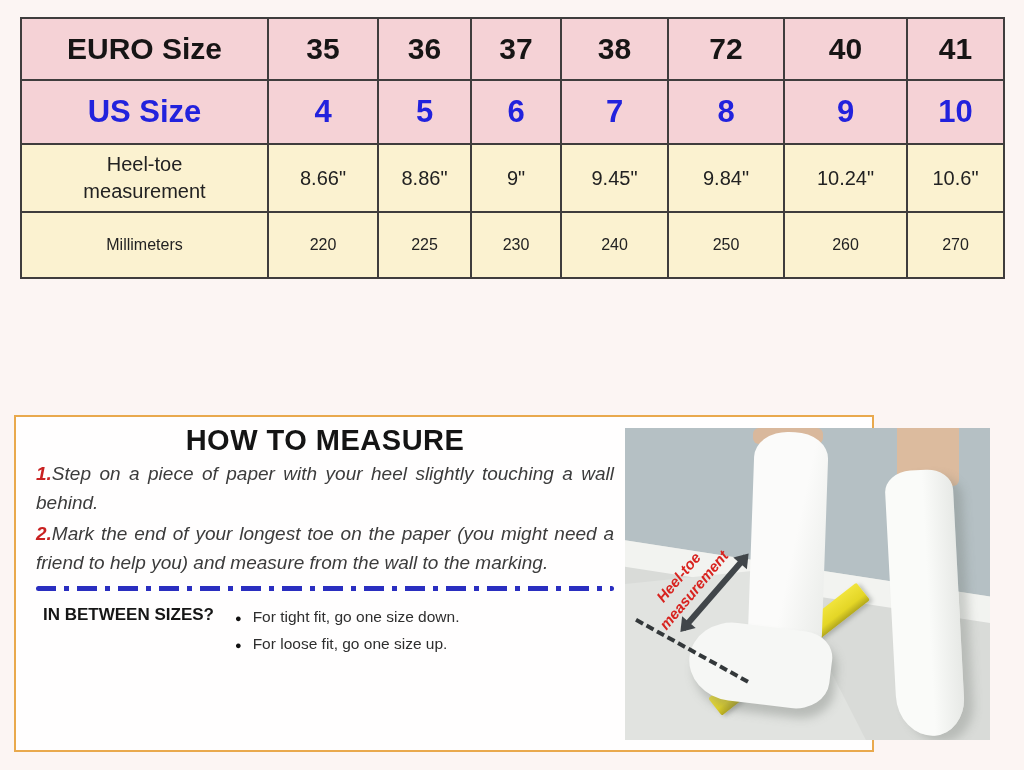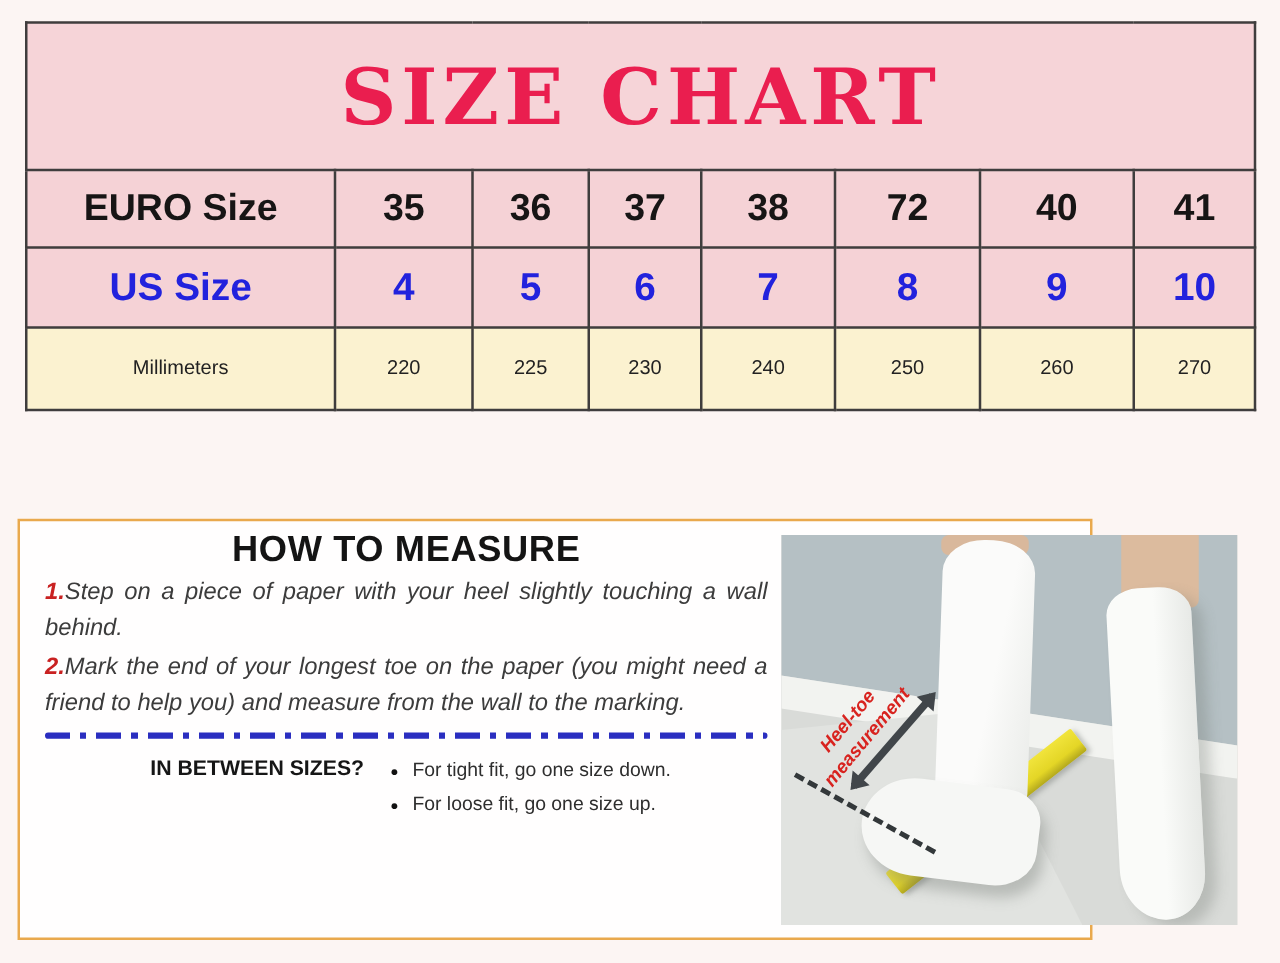--- a/index.html
+++ b/index.html
@@ -56,21 +56,21 @@
     margin:3px 0;text-align:justify;
     font-style:italic;font-size:19px;line-height:1.5;color:#3c3c3c;
   }
   .step-num{color:#c92121;font-weight:bold;}
   .divider{
     margin-top:9px;height:5px;border-radius:3px;
     background:repeating-linear-gradient(90deg,
       #2a2ec0 0 20px,transparent 20px 28px,
       #2a2ec0 28px 33px,transparent 33px 41px);
   }
-  .between-row{display:flex;margin-top:11px;align-items:flex-start;justify-content:center;}
+  .between-row{display:flex;margin-top:11px;align-items:flex-start;}
   .between-label{
     width:185px;text-align:center;
     font-size:17px;font-weight:bold;line-height:1.55;color:#161616;
   }
   .bullets{margin-left:14px;padding-top:1px;}
   .bullet-item{
     display:flex;gap:11px;align-items:baseline;
     font-size:15.5px;line-height:1.75;color:#2e2e2e;
   }
   .bullet-dot{font-size:11px;color:#111;}
@@ -158,42 +158,50 @@
       <col style="width:247px">
         <col style="width:110px">
         <col style="width:93px">
       <col style="width:90px">
         <col style="width:107px">
         <col style="width:116px">
       <col style="width:123px">
         <col style="width:97px">
     </colgroup>
     <tbody>
-        <tr class="title-row">
-      <td colspan="8">SIZE CHART</td>
-    </tr>
     <tr class="euro-row">
       <td>EURO Size</td>
       <td>35</td>
       <td>36</td>
       <td>37</td>
       <td>38</td>
       <td>72</td>
       <td>40</td>
       <td>41</td>
     </tr>
     <tr class="us-row">
       <td>US Size</td>
       <td>4</td>
       <td>5</td>
       <td>6</td>
       <td>7</td>
       <td>8</td>
       <td>9</td>
       <td>10</td>
+    </tr>
+    <tr class="heel-row">
+      <td>Heel-toe
+measurement</td>
+      <td>8.66"</td>
+      <td>8.86"</td>
+      <td>9"</td>
+      <td>9.45"</td>
+      <td>9.84"</td>
+      <td>10.24"</td>
+      <td>10.6"</td>
     </tr>
     <tr class="mm-row">
       <td>Millimeters</td>
       <td>220</td>
       <td>225</td>
       <td>230</td>
       <td>240</td>
       <td>250</td>
       <td>260</td>
       <td>270</td>

